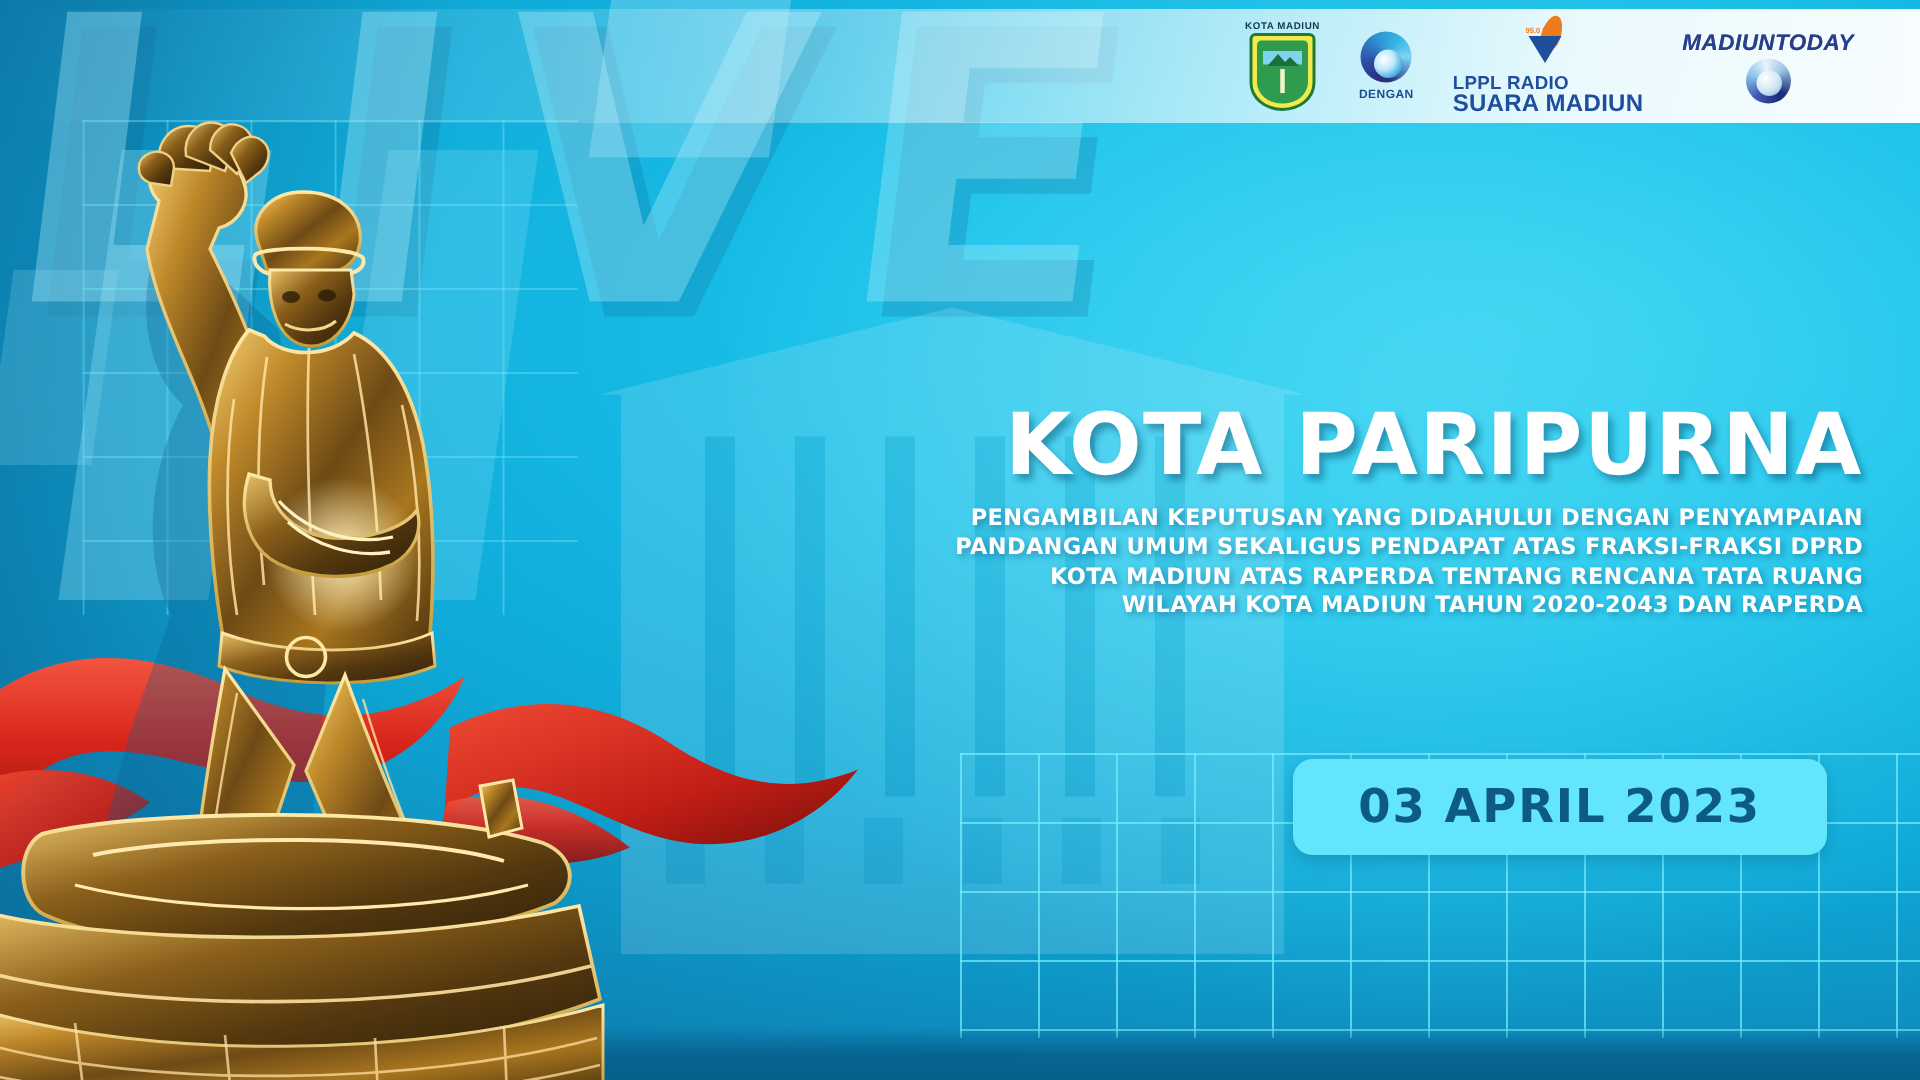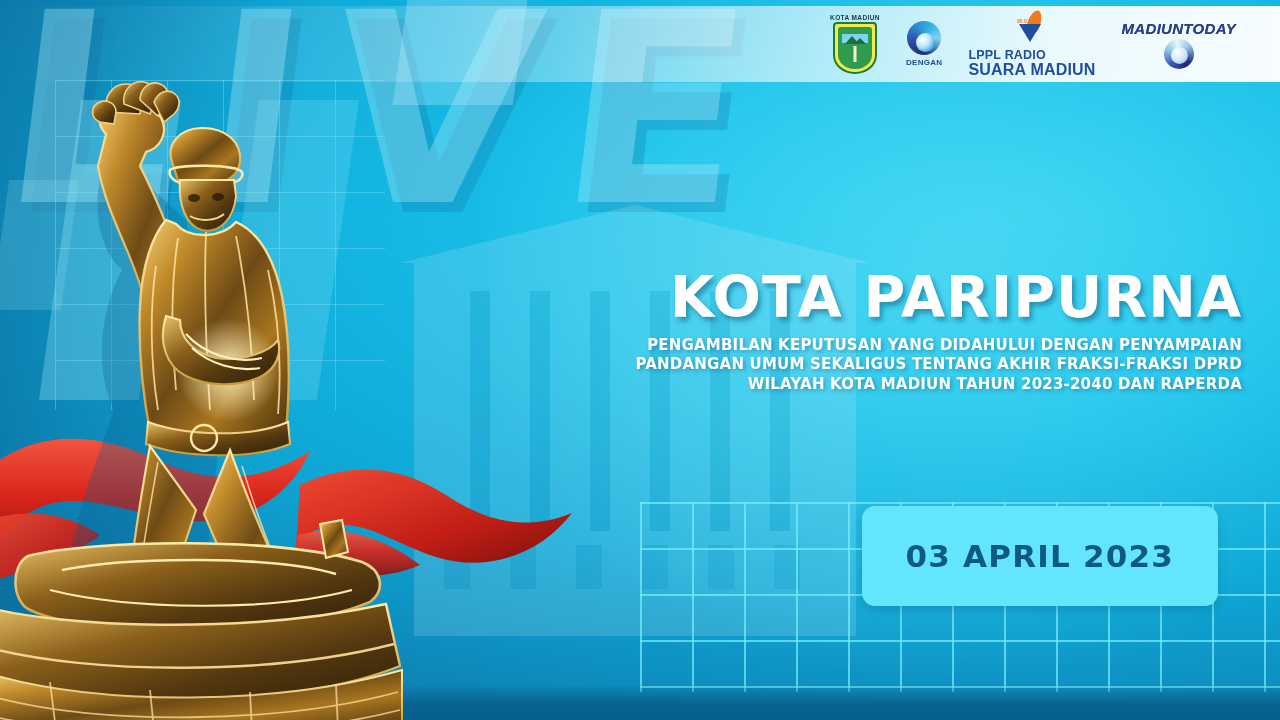--- a/index.html
+++ b/index.html
@@ -167,21 +167,21 @@
     font-family:"DejaVu Sans", sans-serif;
     font-size:15px;font-weight:bold;color:#ffffff;letter-spacing:.2px;
     line-height:1.30;text-shadow:2px 2px 4px rgba(5,70,105,.40);
     margin:0;
   }
   .date-badge{
     position:absolute;right:62px;top:506px;
     background:#63e6fb;color:#0e5a87;
     font-family:"DejaVu Sans", sans-serif;
     font-size:31px;font-weight:900;letter-spacing:1.2px;
-    padding:32px 44px;border-radius:13px;
+    padding:14px 44px;border-radius:13px;
     box-shadow:0 4px 10px rgba(6,76,112,.25);
   }
 </style>
 </head>
 <body>
 
 <div class="stage">
 
   <div class="bg-layer">
     <div class="sweep-right"></div>
@@ -365,19 +365,20 @@
 
     <div class="logo mt">
       <div class="mt-txt">MADIUNTODAY</div>
       <div class="mt-orb"></div>
     </div>
   </div>
 
   <div class="content">
     <h1 class="headline">KOTA PARIPURNA</h1>
     <p class="subline">PENGAMBILAN KEPUTUSAN YANG DIDAHULUI DENGAN PENYAMPAIAN</p>
-    <p class="subline">PANDANGAN UMUM SEKALIGUS TENTANG AKHIR FRAKSI-FRAKSI DPRD</p>
-    <p class="subline">WILAYAH KOTA MADIUN TAHUN 2023-2040 DAN RAPERDA</p>
+    <p class="subline">PANDANGAN UMUM SEKALIGUS PENDAPAT ATAS FRAKSI-FRAKSI DPRD</p>
+    <p class="subline">KOTA MADIUN ATAS RAPERDA TENTANG RENCANA TATA RUANG</p>
+    <p class="subline">WILAYAH KOTA MADIUN TAHUN 2020-2043 DAN RAPERDA</p>
   </div>
 
   <div class="date-badge">03 APRIL 2023</div>
 
 </div>
 
 </body></html>

